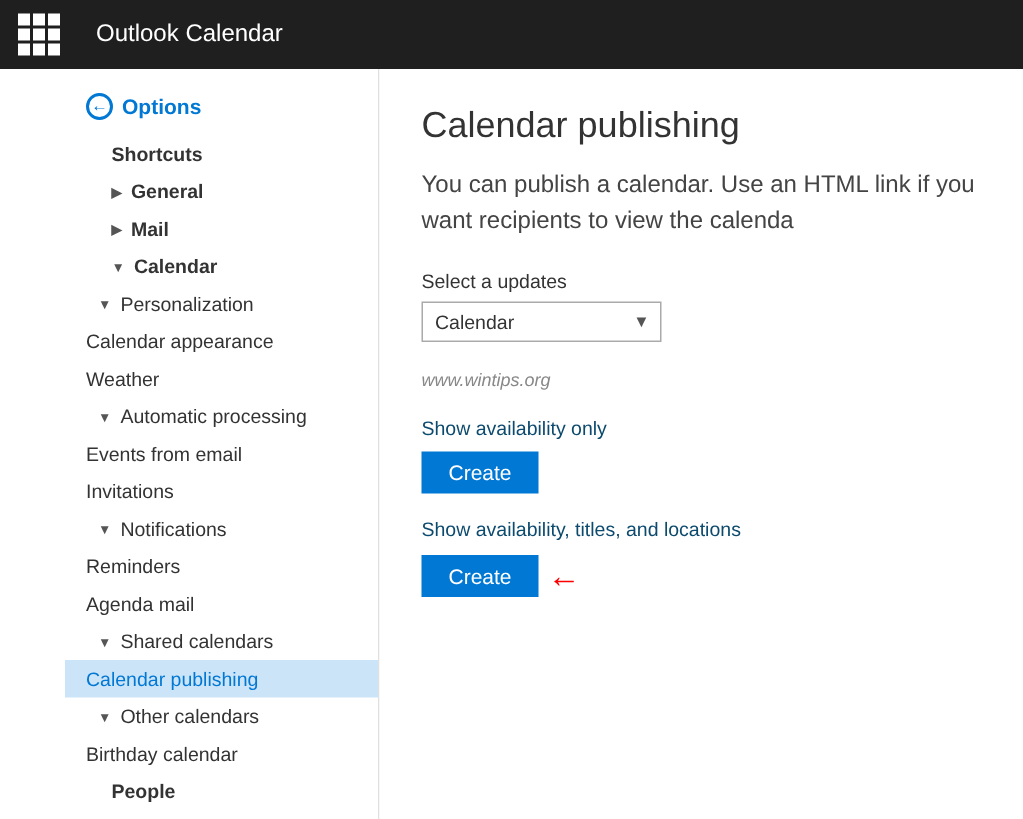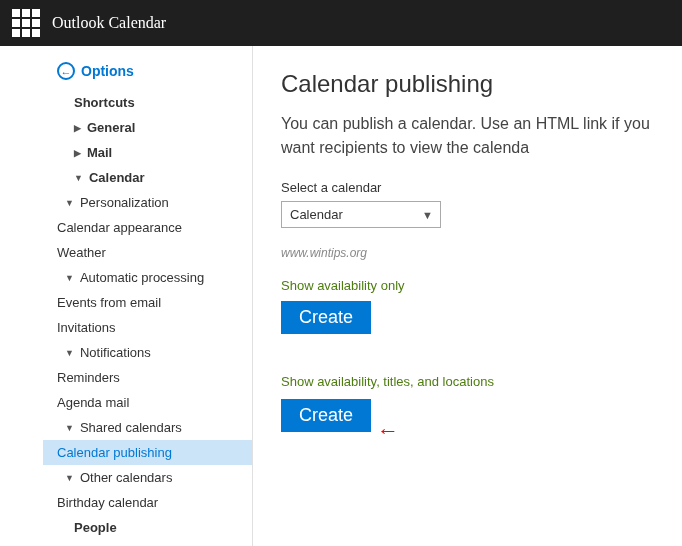--- a/index.html
+++ b/index.html
@@ -6,22 +6,21 @@
     body { font-family: 'Segoe UI', Arial, sans-serif; font-size: 13px; background: #fff; width: 682px; height: 546px; overflow: hidden; }
 
     
     .top-bar {
       background: #1a1a2e;
       background: #1f1f1f;
       height: 46px;
       display: flex;
       align-items: center;
       padding: 0 12px;
-      gap: 12px;
-      font-family: Liberation Serif, serif;
+      gap: 24px;
     }
     .app-grid {
       display: grid;
       grid-template-columns: repeat(3,8px);
       grid-template-rows: repeat(3,8px);
       gap: 2px;
     }
     .app-grid span {
       display: block;
       width: 8px;
@@ -158,32 +157,31 @@
 
     .watermark {
       font-size: 12px;
       color: #888;
       margin-bottom: 18px;
       font-style: italic;
     }
 
     .section-label {
       font-size: 13px;
-      color: #4d7c0f;
+      color: #0c4a6e;
       margin-bottom: 8px;
     }
 
     .create-btn {
       background: #0078d4;
       color: #fff;
       border: none;
       padding: 6px 18px;
-      font-size: 18px;
+      font-size: 14px;
       cursor: pointer;
-      margin-bottom: 24px;
     }
 
     .section-block {
       margin-bottom: 16px;
     }
 
     
     .arrow-container {
       display: inline-flex;
       align-items: center;
@@ -288,21 +286,21 @@
       <span>People</span>
     </div>
 
   </div>
 
   <div class="content">
 
     <h1 class="page-title">Calendar publishing</h1>
     <p class="description">You can publish a calendar. Use an HTML link if you want recipients to view the calenda</p>
 
-    <p class="select-label">Select a calendar</p>
+    <p class="select-label">Select a updates</p>
     <div class="select-wrapper">
       <select><option>Calendar</option></select>
       <span class="select-arrow">▼</span>
     </div>
 
     <p class="watermark">www.wintips.org</p>
 
     <div class="section-block">
       <p class="section-label">Show availability only</p>
       <button class="create-btn">Create</button>

